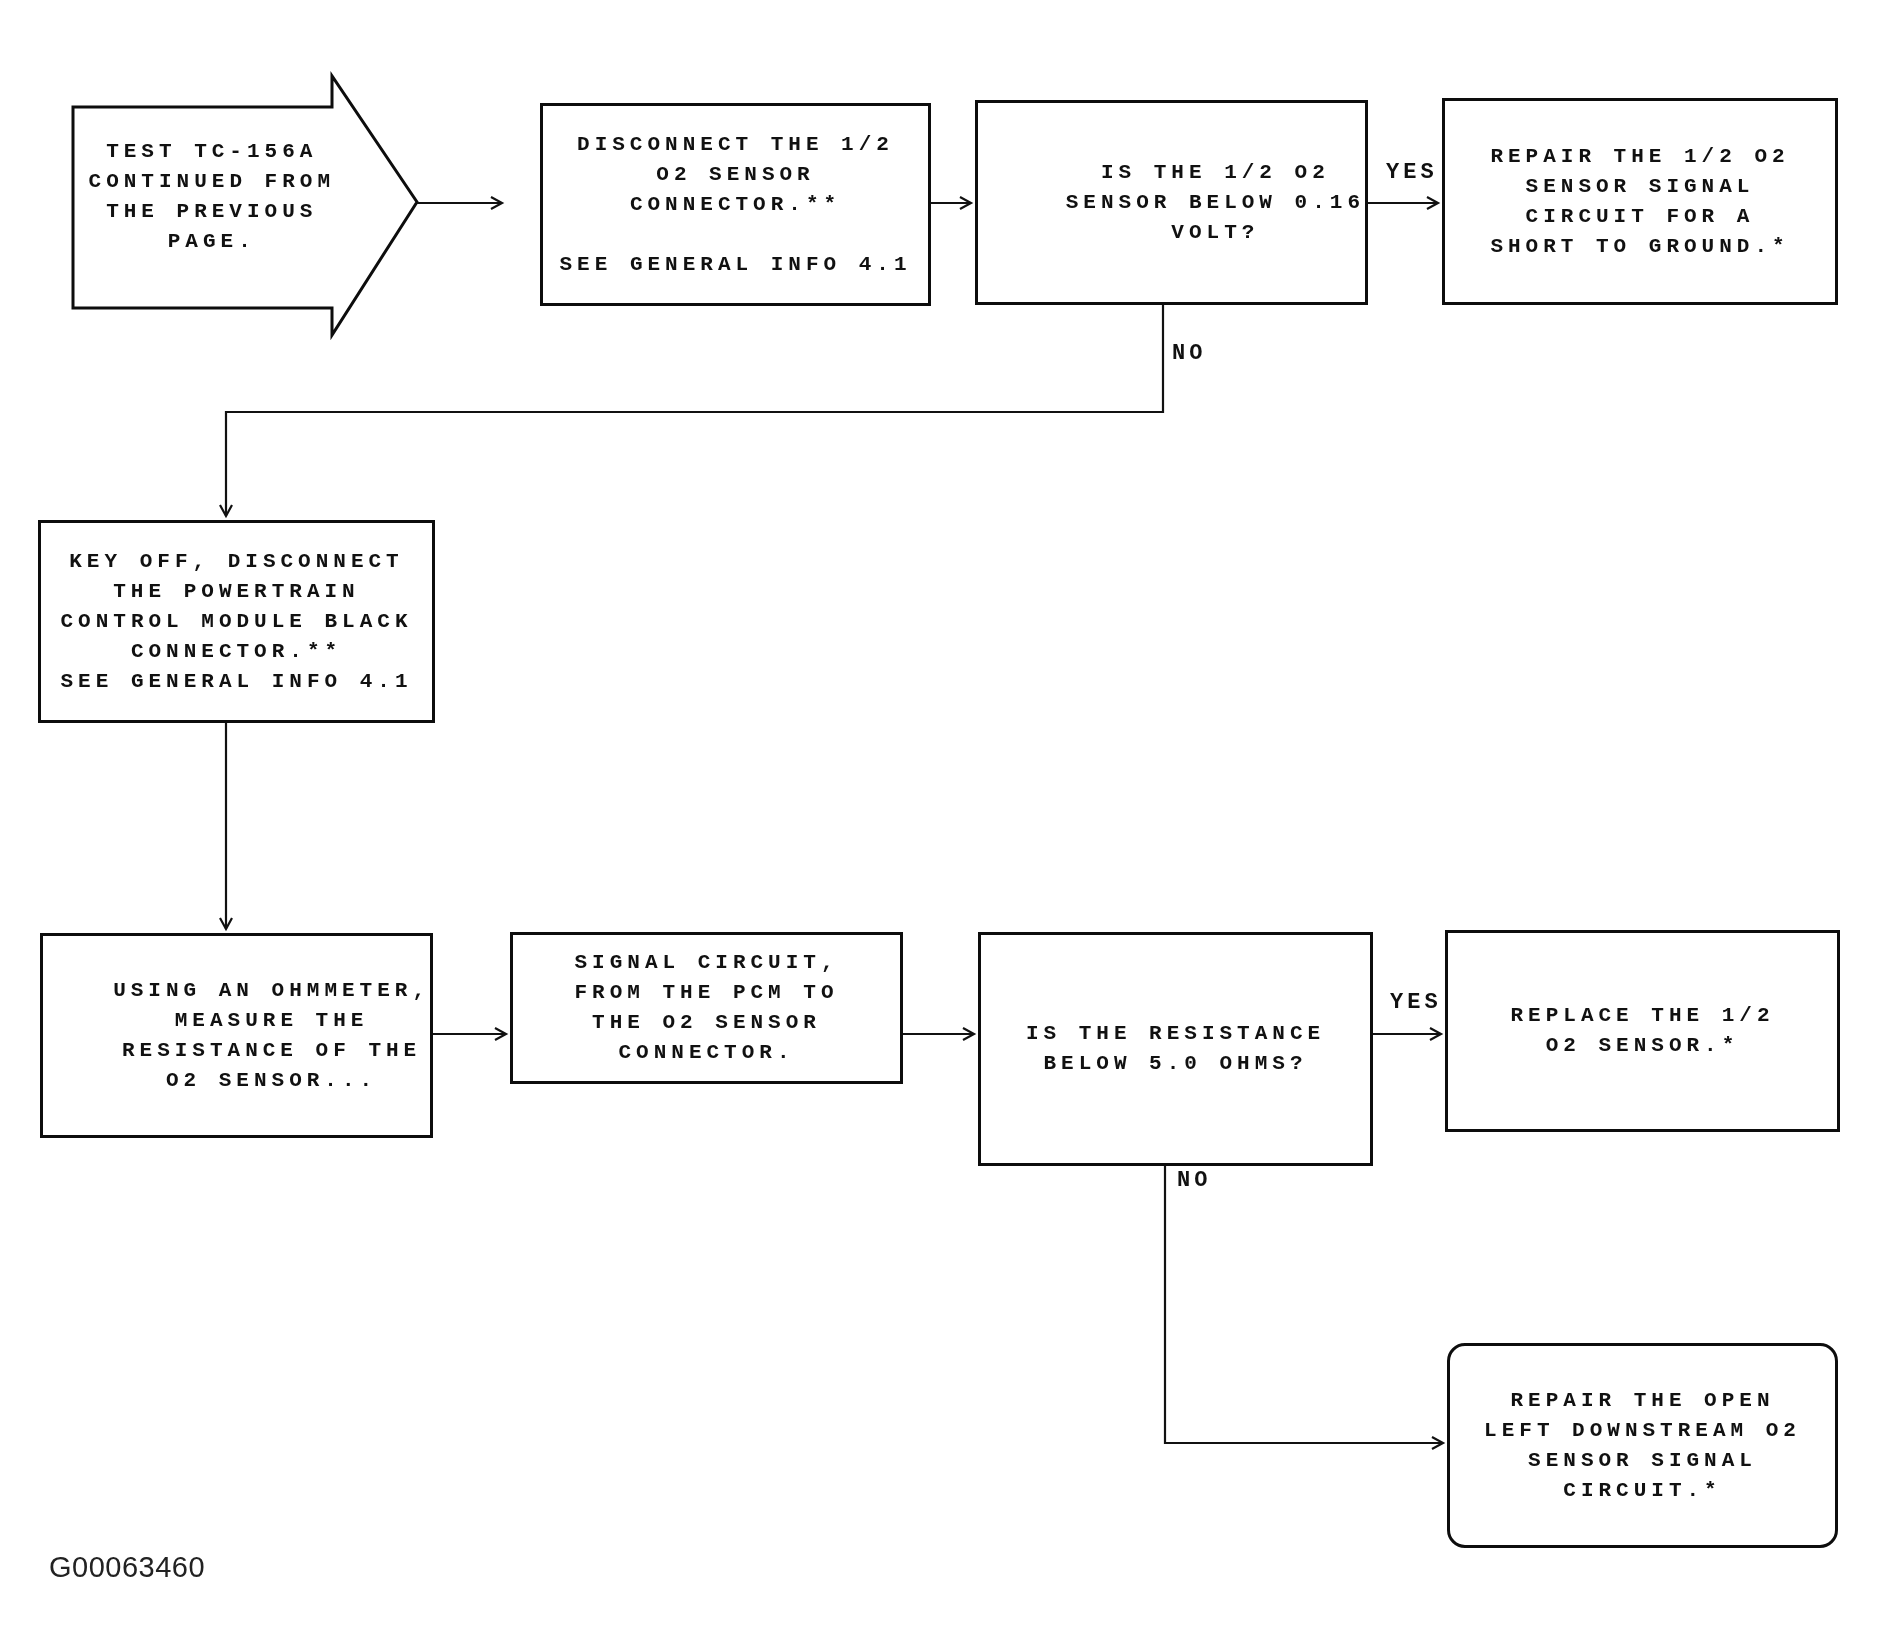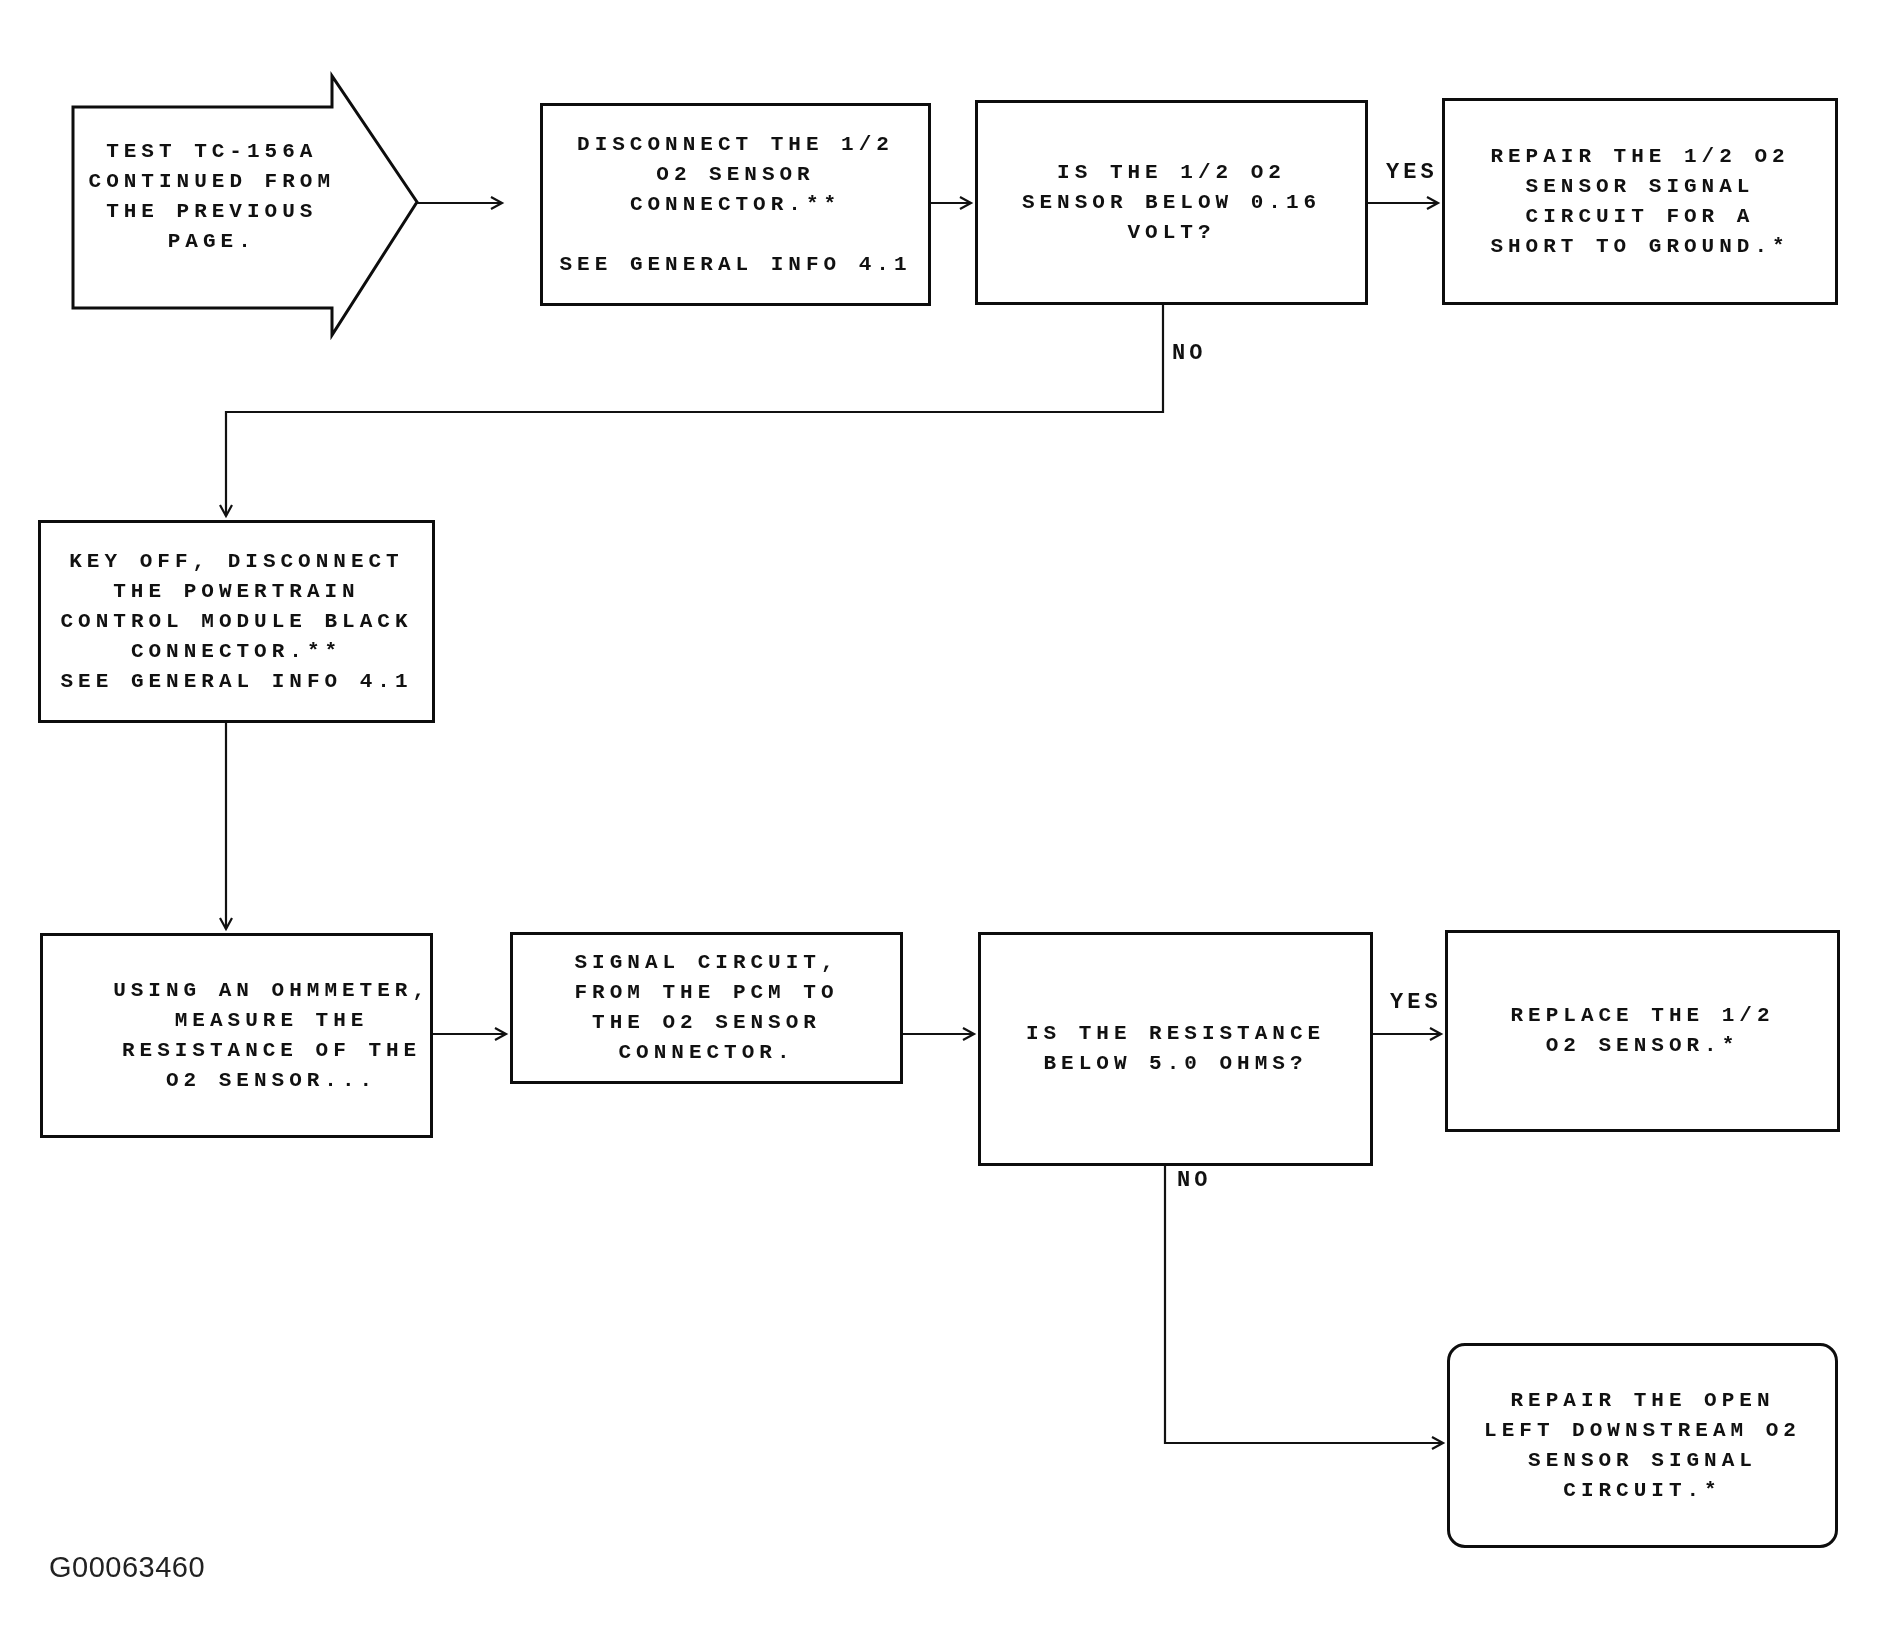--- a/index.html
+++ b/index.html
@@ -66,21 +66,21 @@
   </div>
 
   <div class="node" style="left:506px;top:103px;width:391px;height:203px;margin-left:34px;">
     <div class="node-text">DISCONNECT THE 1/2
 O2 SENSOR
 CONNECTOR.**
 
 SEE GENERAL INFO 4.1</div>
   </div>
 
-  <div class="node" style="left:975px;top:100px;width:393px;height:205px;">
+  <div class="node" style="left:975px;top:100px;width:393px;height:205px;justify-content:flex-end;">
     <div class="node-text">IS THE 1/2 O2
 SENSOR BELOW 0.16
 VOLT?</div>
   </div>
 
   <div class="node" style="left:1442px;top:98px;width:396px;height:207px;">
     <div class="node-text">REPAIR THE 1/2 O2
 SENSOR SIGNAL
 CIRCUIT FOR A
 SHORT TO GROUND.*</div>

